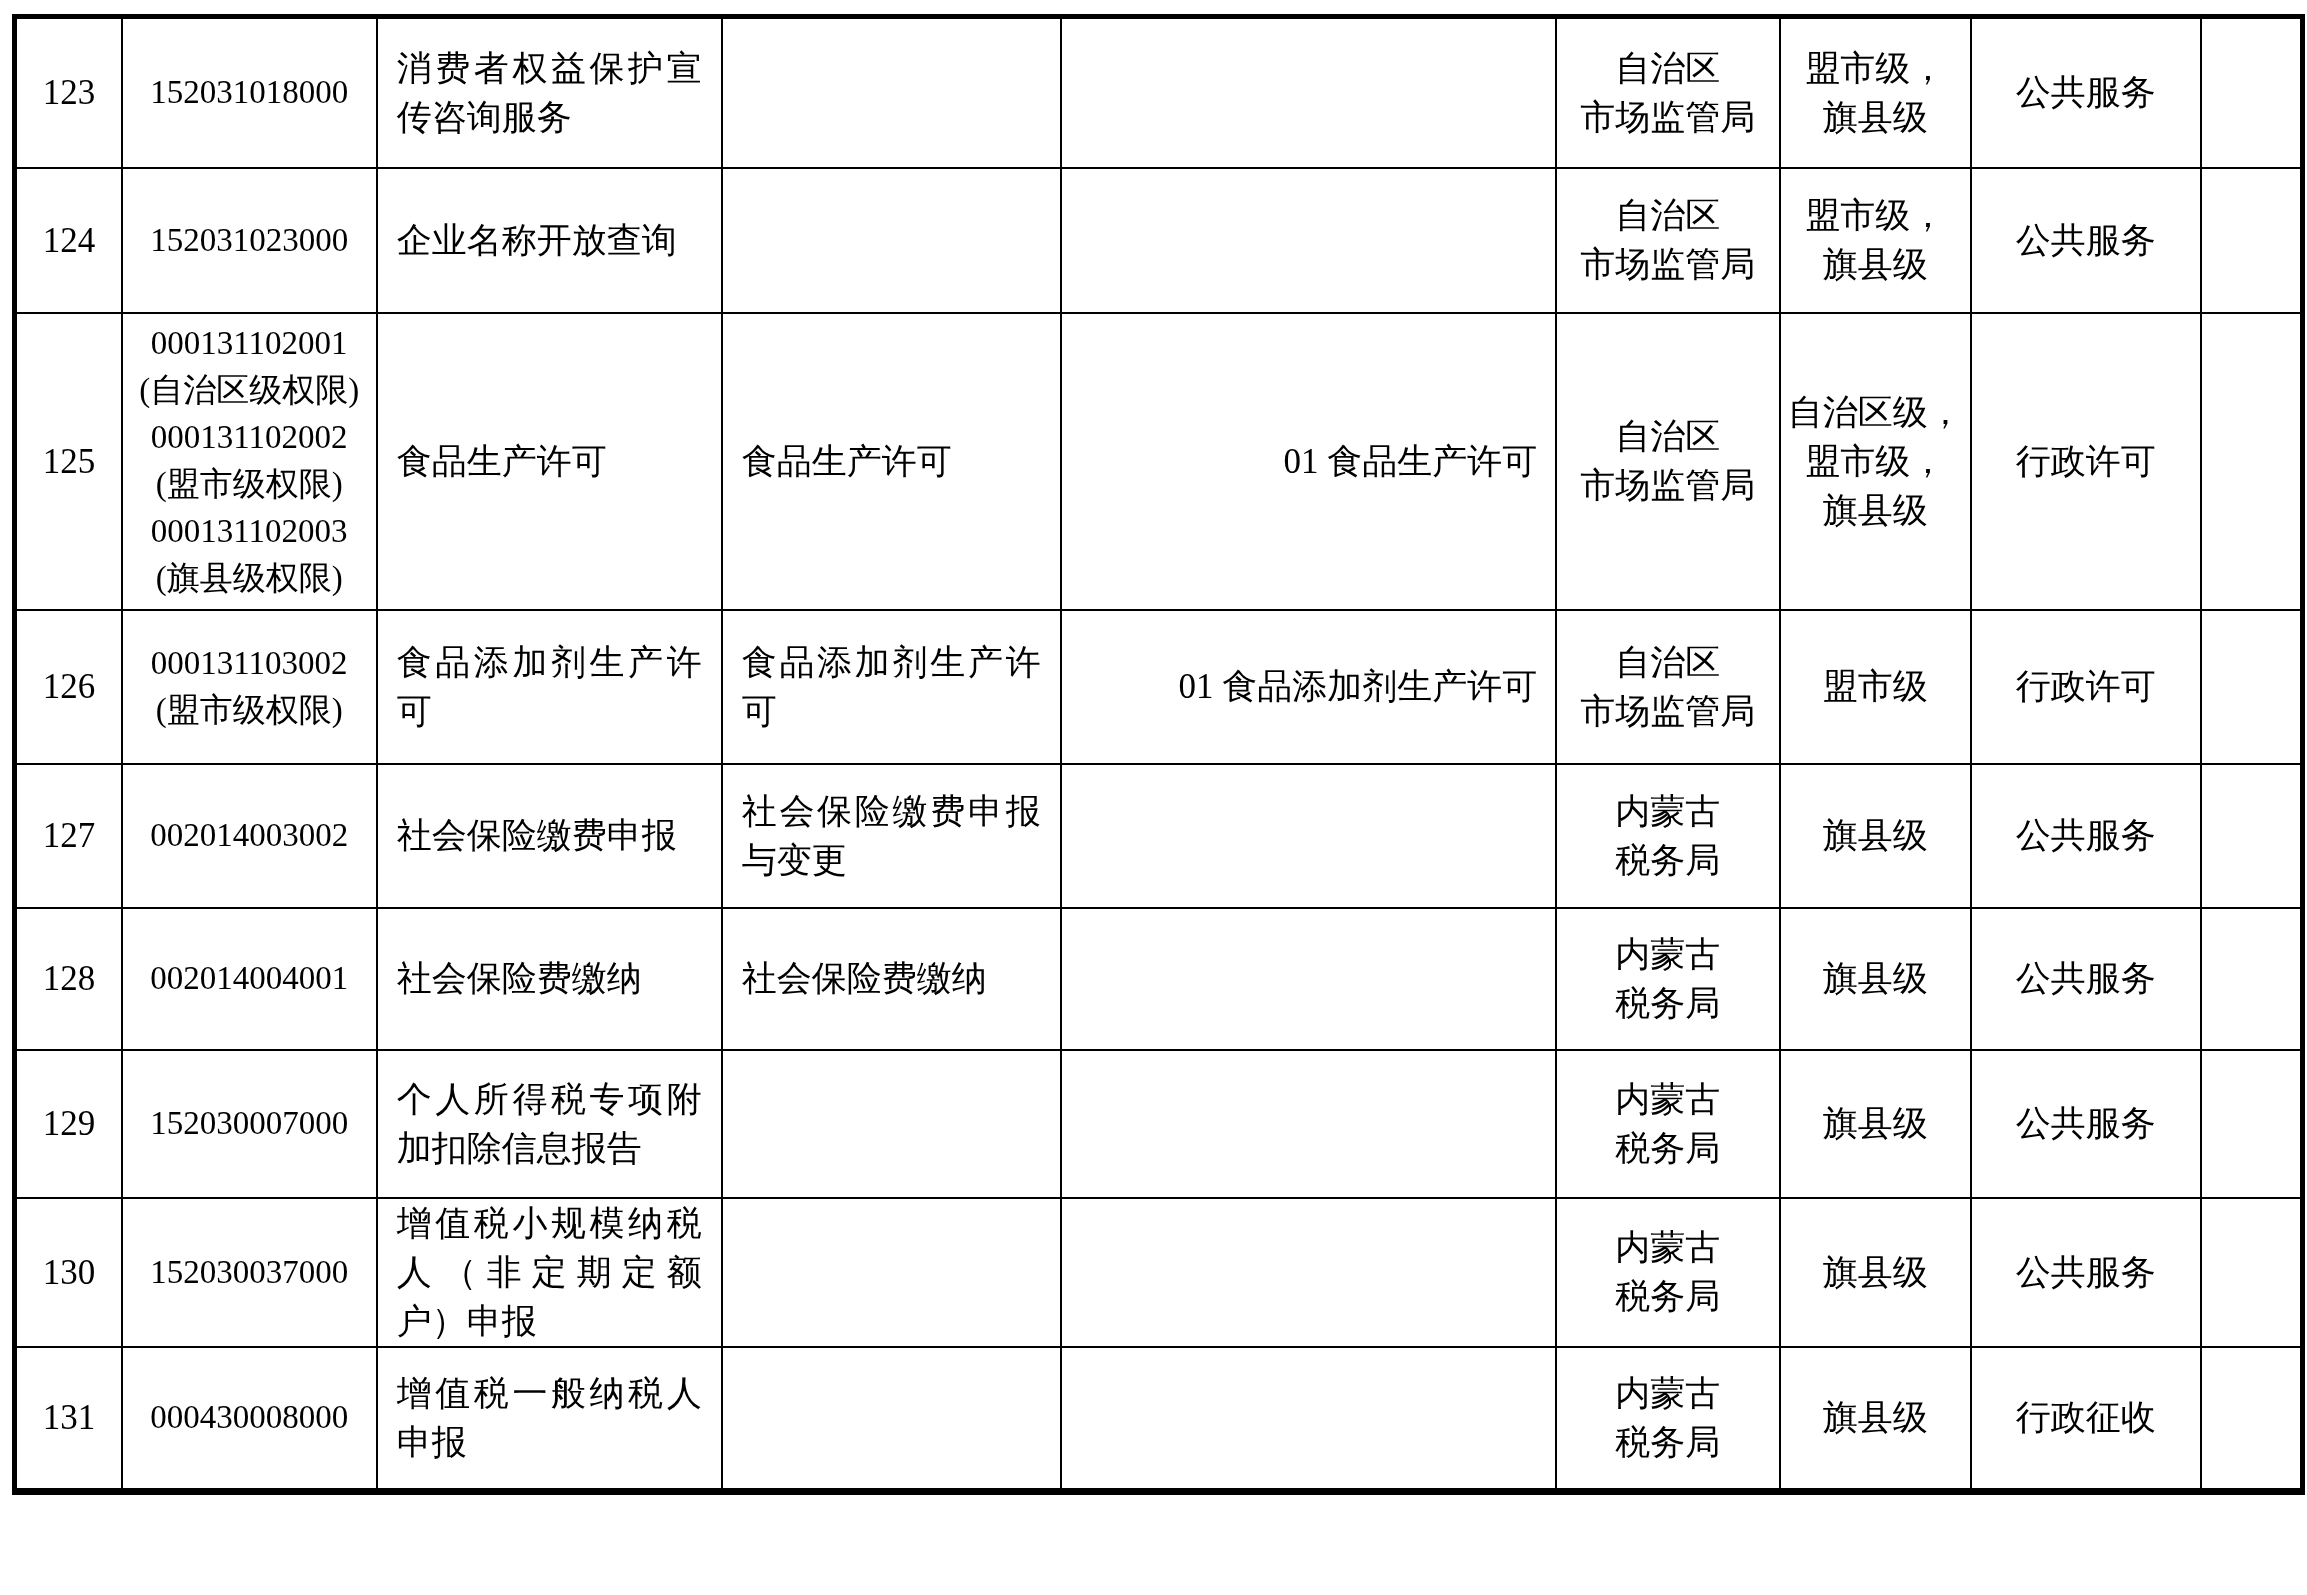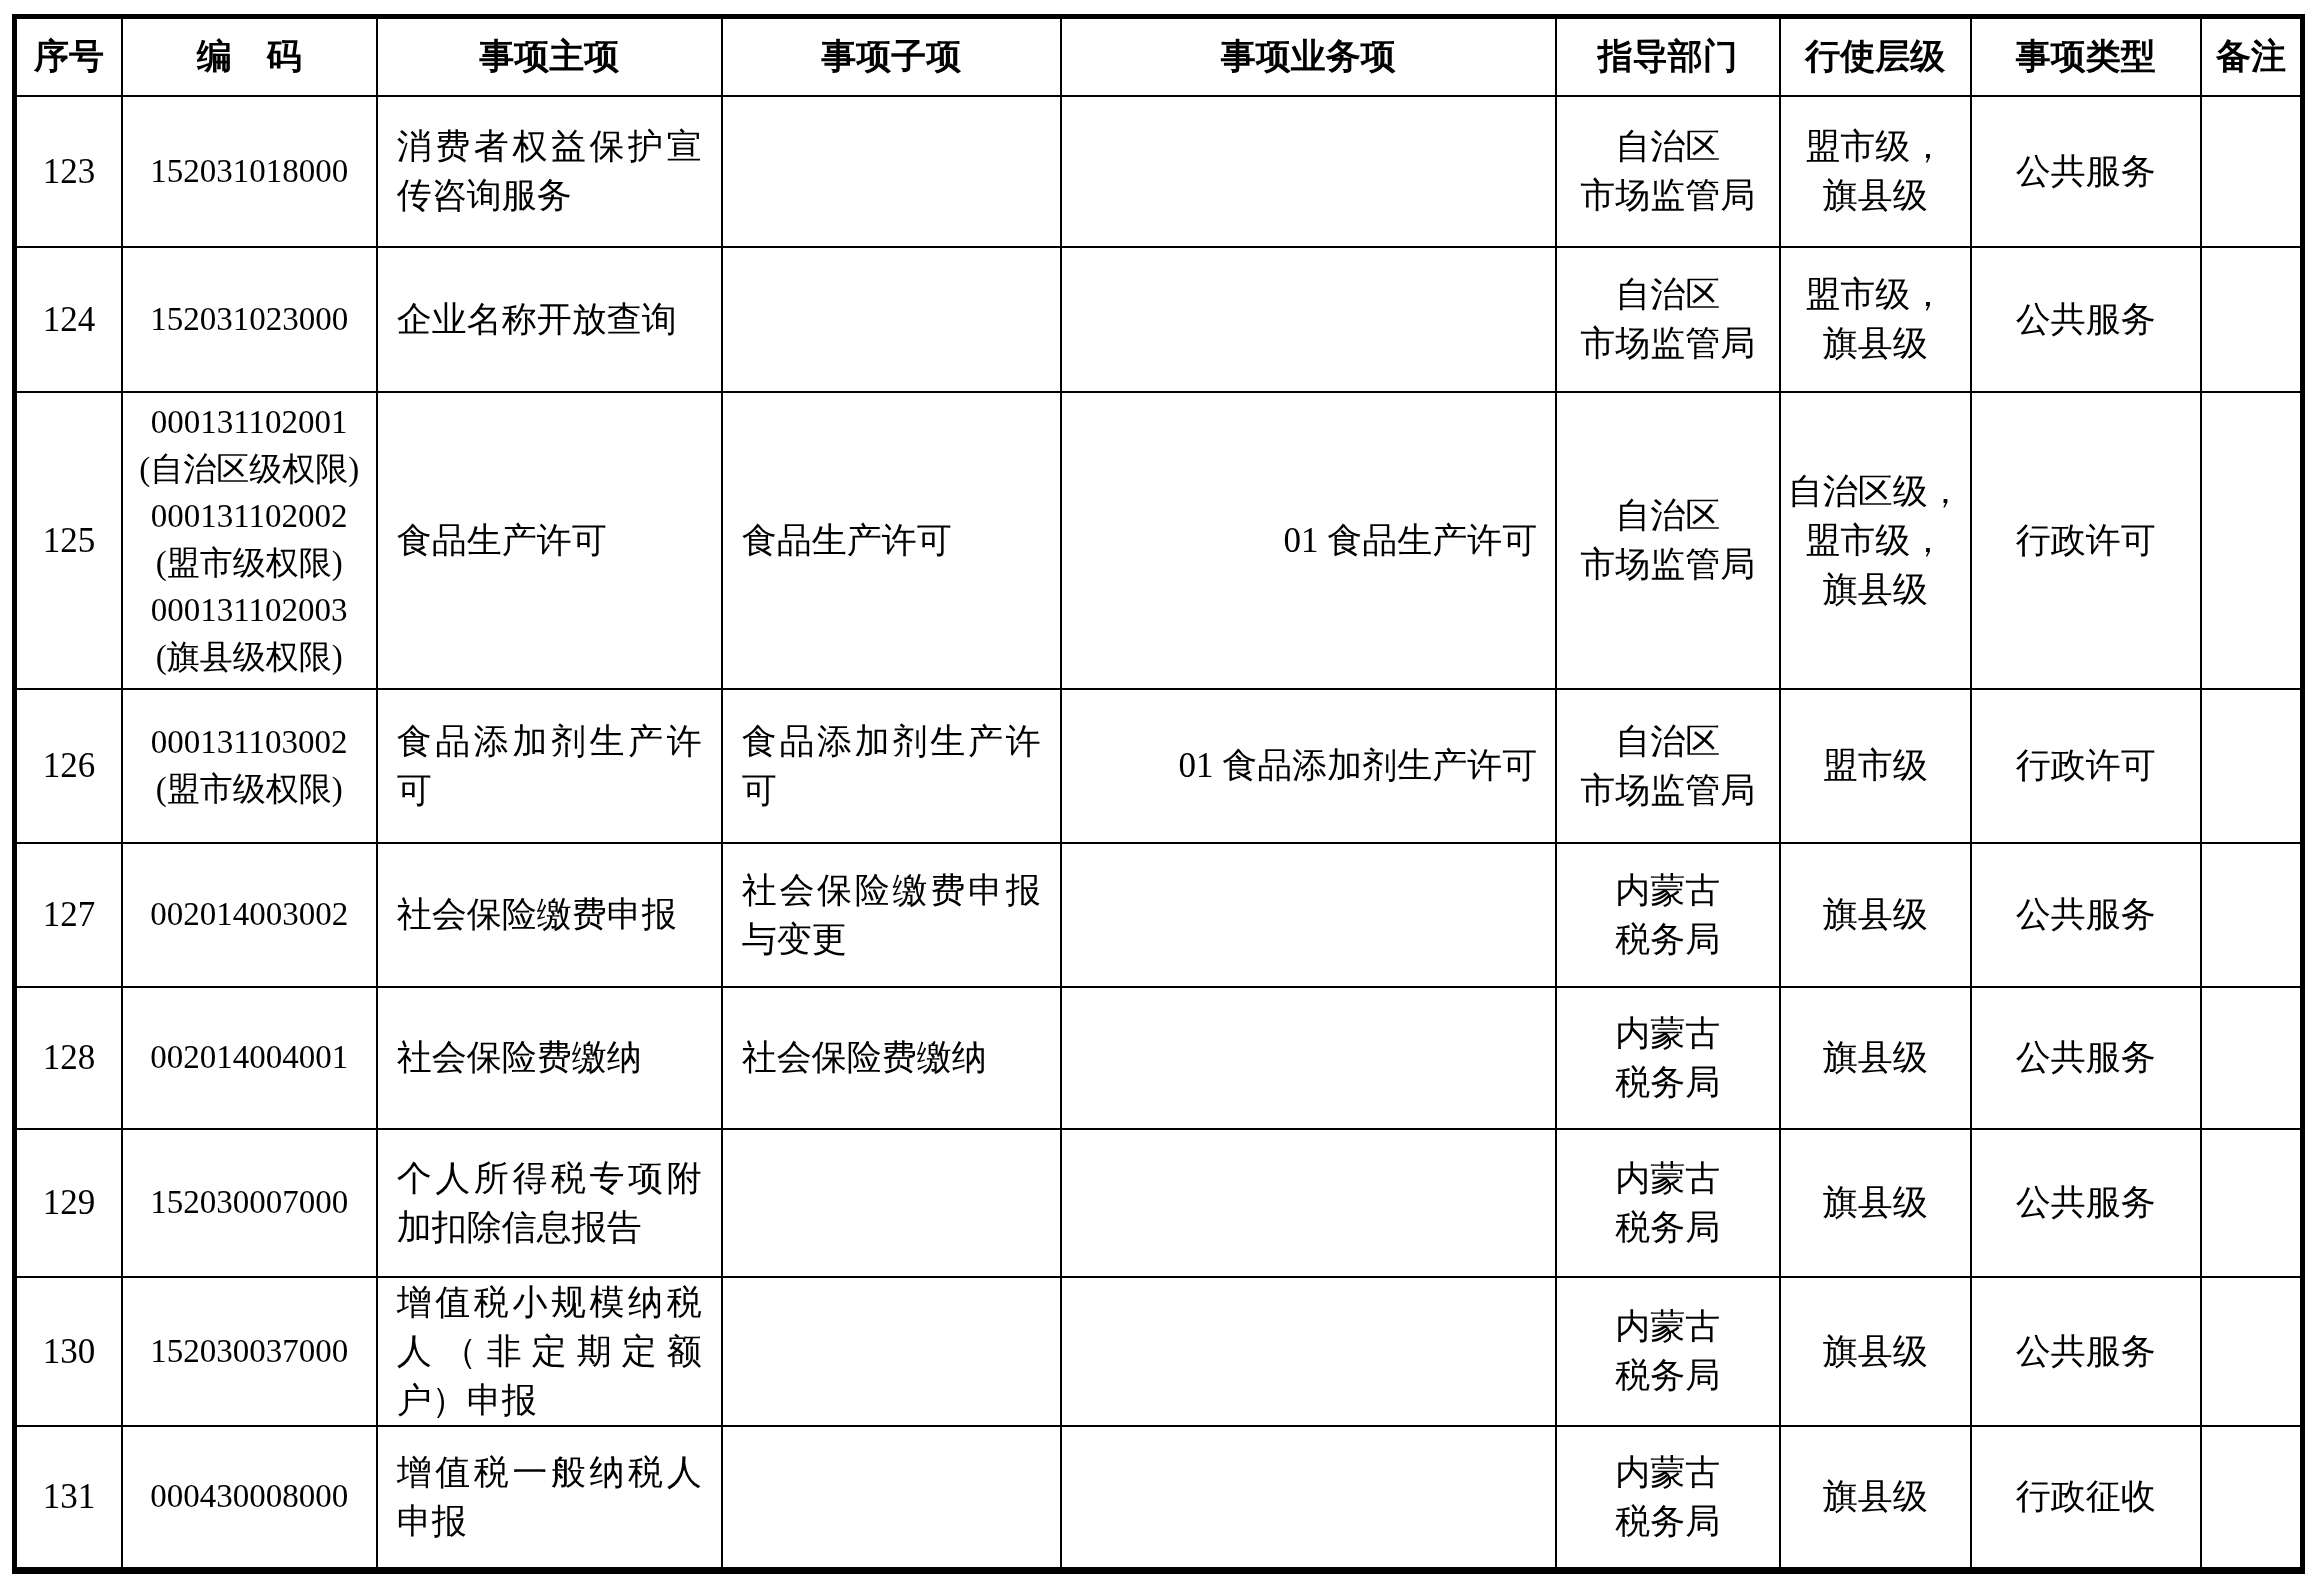--- a/index.html
+++ b/index.html
@@ -100,31 +100,20 @@
         <col class="w-code">
         <col class="w-main">
         <col class="w-sub">
       <col class="w-biz">
         <col class="w-dept">
         <col class="w-level">
         <col class="w-type">
         <col class="w-note">
     </colgroup>
     <tbody>
-      <tr class="rh-head">
-        <th>序号</th>
-        <th>编　码</th>
-        <th>事项主项</th>
-        <th>事项子项</th>
-        <th>事项业务项</th>
-        <th>指导部门</th>
-        <th>行使层级</th>
-        <th>事项类型</th>
-        <th>备注</th>
-      </tr>
 
       <tr class="rh-123">
         <td class="cell-seq">123</td>
         <td class="cell-code">152031018000</td>
         <td class="cell-main">消费者权益保护宣传咨询服务</td>
         <td class="cell-sub"></td>
         <td class="cell-biz"></td>
         <td class="cell-dept">自治区
 市场监管局</td>
         <td class="cell-level">盟市级，

